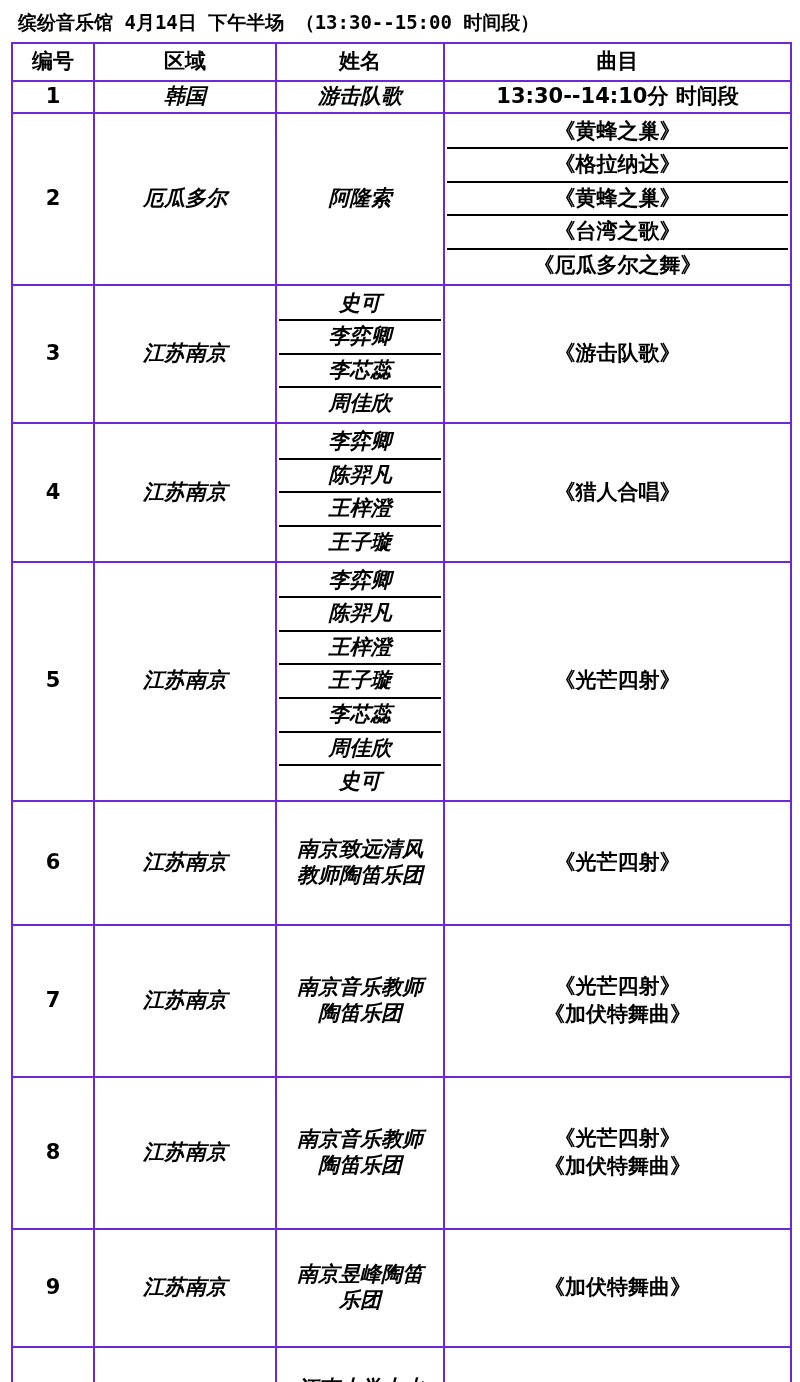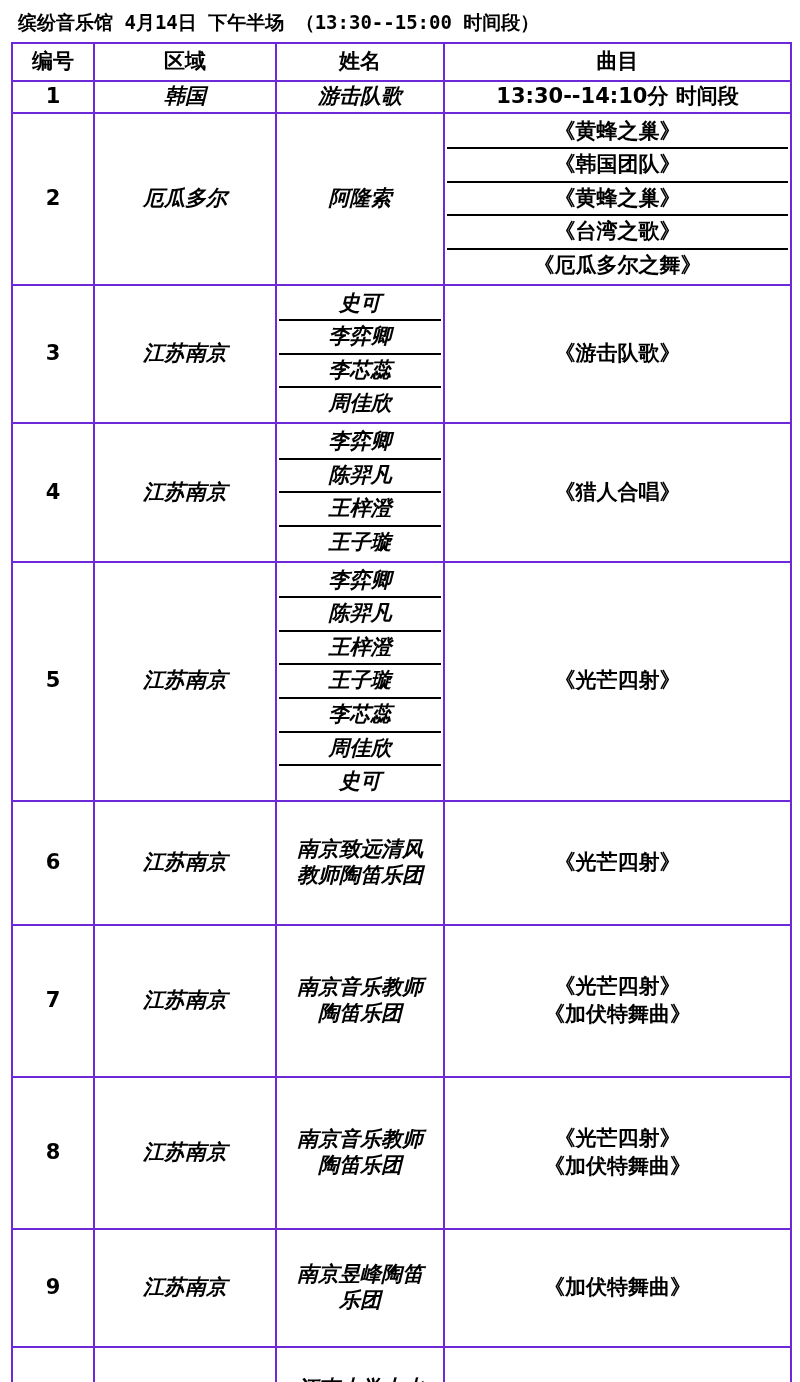--- a/index.html
+++ b/index.html
@@ -121,21 +121,21 @@
         <td class="song time-row-cell">13:30--14:10分 时间段</td>
       </tr>
 
       <tr style="height:170px;">
         <td class="num">2</td>
         <td class="area">厄瓜多尔</td>
         <td class="name">阿隆索</td>
         <td class="song pad-cell">
           <span class="sub-stack">
             <div class="sub">《黄蜂之巢》</div>
-            <div class="sub">《韩国团队》</div>
+            <div class="sub">《格拉纳达》</div>
             <div class="sub">《黄蜂之巢》</div>
             <div class="sub">《台湾之歌》</div>
             <div class="sub">《厄瓜多尔之舞》</div>
           </span>
         </td>
       </tr>
 
       <tr style="height:136px;">
         <td class="num">3</td>
         <td class="area">江苏南京</td>

